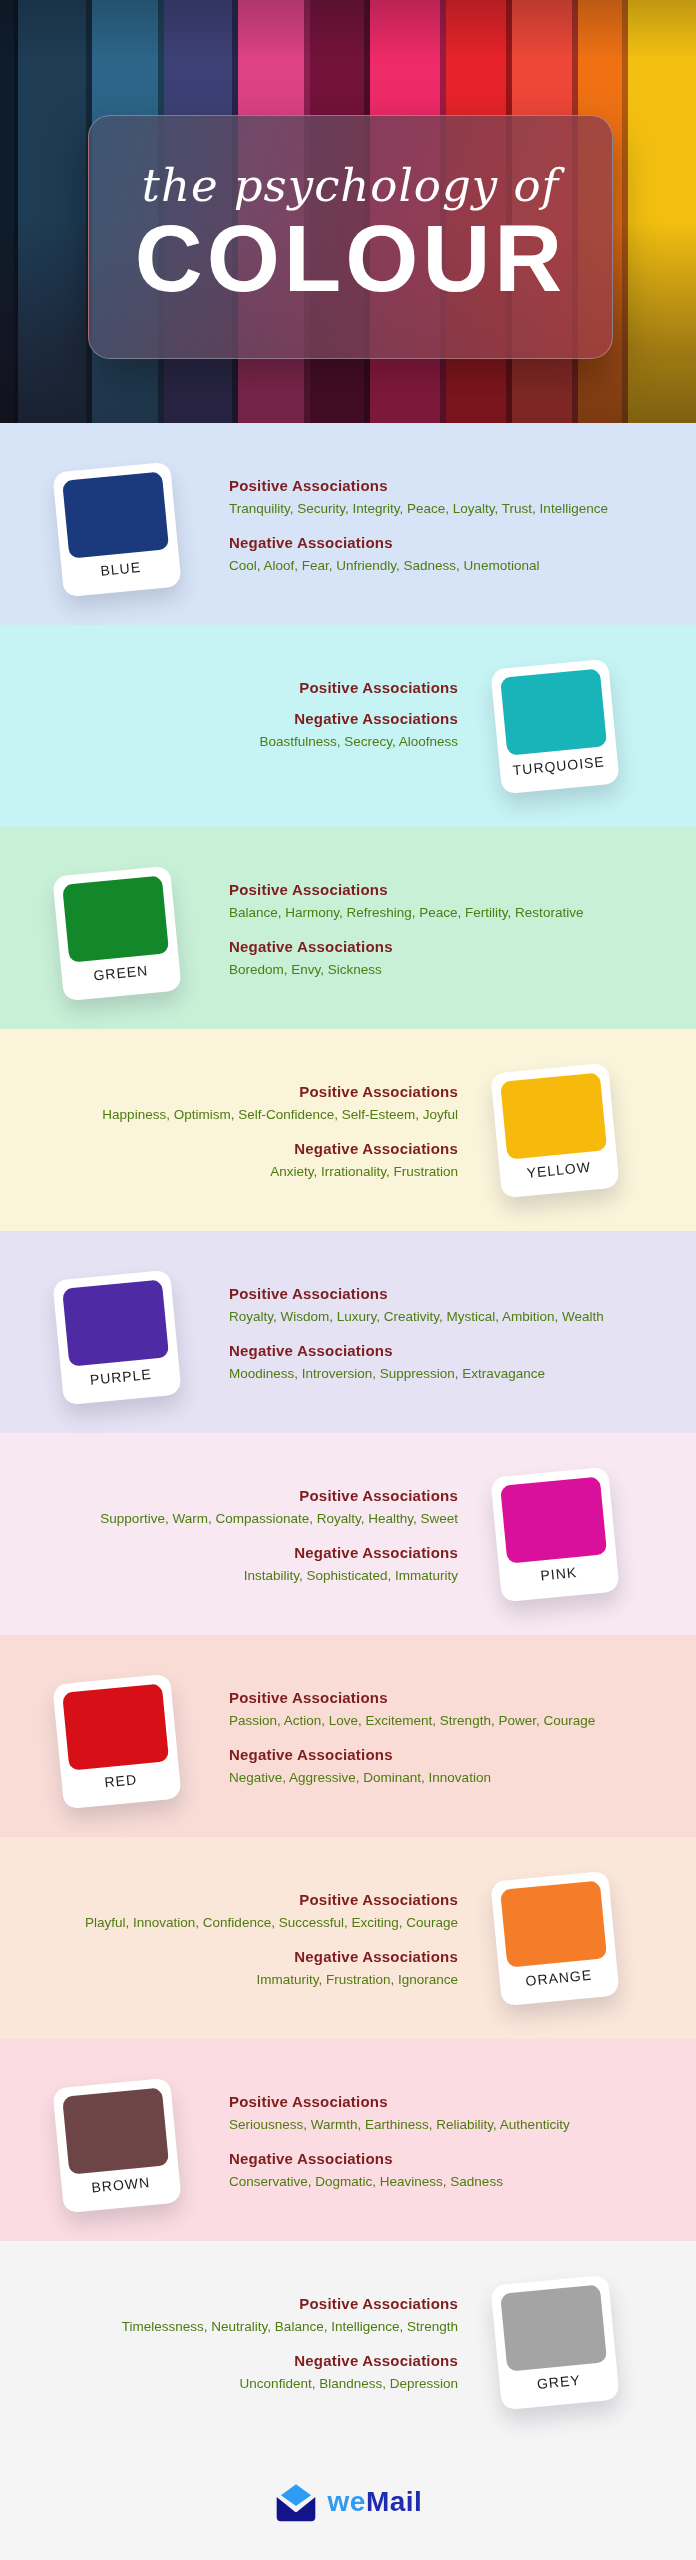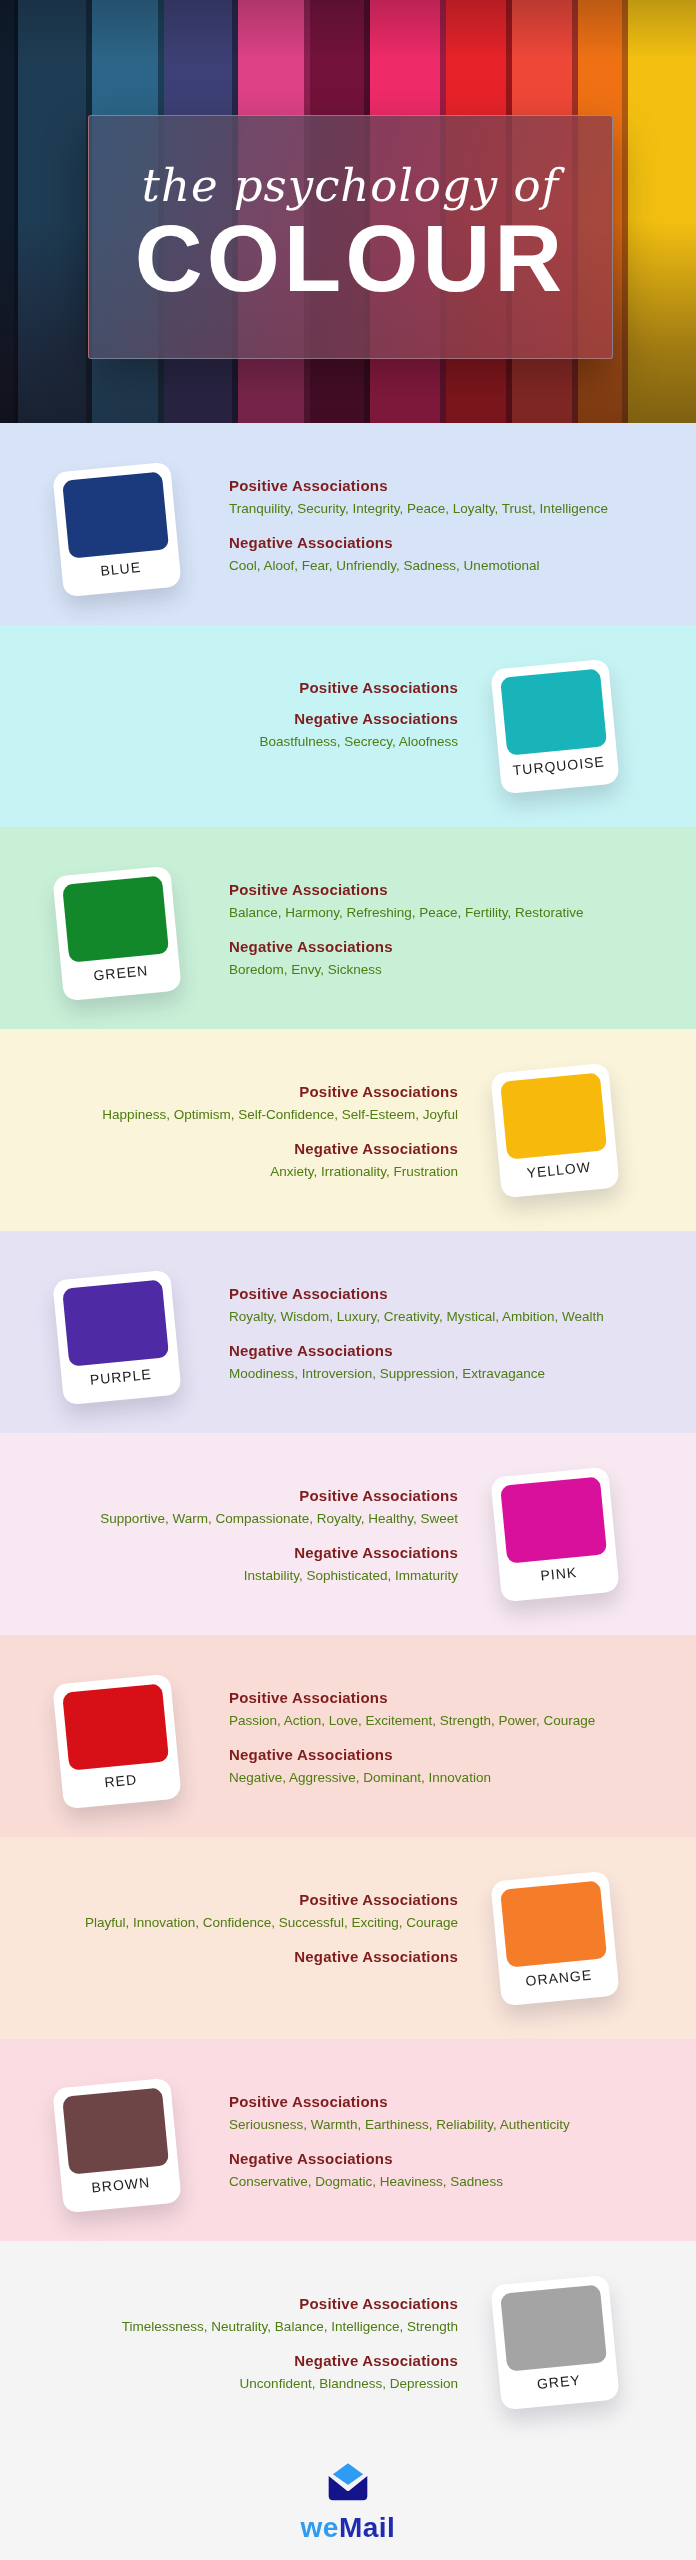--- a/index.html
+++ b/index.html
@@ -5,21 +5,21 @@
   html,body{margin:0;padding:0;}
   body{font-family:"Liberation Sans",sans-serif;background:#ffffff;}
   .page{position:relative;width:696px;height:2560px;margin:0 auto;overflow:hidden;background:#ffffff;}
 
   
   .header{position:relative;width:696px;height:423px;overflow:hidden;background:#1e3c54;}
   .header::after{content:"";position:absolute;inset:0;
     background:linear-gradient(180deg,rgba(8,10,18,.22) 0,rgba(8,10,18,0) 14%,rgba(8,10,18,0) 52%,rgba(28,12,24,.38) 82%,rgba(18,8,16,.52) 100%);
     pointer-events:none;}
   .title-card{position:absolute;left:88px;top:115px;width:523px;height:242px;z-index:2;
-    border-radius:3px;
+    border-radius:22px;
     background:linear-gradient(108deg,rgba(64,84,112,.86) 0%,rgba(112,66,88,.82) 48%,rgba(158,62,66,.82) 100%);
     border:1.5px solid rgba(255,255,255,.28);
     box-shadow:0 20px 45px rgba(0,0,0,.38);
     display:flex;flex-direction:column;align-items:center;justify-content:center;
     text-align:center;color:#fff;}
   .title-script{font-family:"DejaVu Serif","Liberation Serif",serif;font-style:italic;
     font-size:45px;line-height:1.1;letter-spacing:1px;margin-top:-6px;}
   .title-main{font-size:94px;font-weight:800;letter-spacing:4px;line-height:1.02;margin-top:0;
     font-family:"Liberation Sans",sans-serif;}
 
@@ -38,21 +38,21 @@
   .texts{box-sizing:border-box;padding-top:10px;max-width:430px;}
   .section.left .texts{margin-left:53px;text-align:left;}
   .section.right .texts{margin-right:38px;text-align:right;flex:1 1 auto;}
   .assoc-head{margin:0;font-size:15px;font-weight:bold;color:#7f1d1d;letter-spacing:.2px;}
   .assoc-items{margin:6px 0 0;font-size:13.5px;line-height:1.35;color:#4d7c0f;}
   .assoc-head + .assoc-items{margin-bottom:16px;}
   .neg-head{margin-top:14px;}
 
   
   .footer{height:117px;display:flex;align-items:center;justify-content:center;}
-  .logo{display:flex;align-items:center;gap:10px;flex-direction:column;}
+  .logo{display:flex;align-items:center;gap:10px;}
   .logo svg{display:block;}
   .logo-text{font-size:28px;font-weight:bold;letter-spacing:.5px;}
   .logo-we{color:#2f9bf1;}
   .logo-mail{color:#1f2cb0;}
 </style>
 </head>
 <body>
 
 <div class="page">
 
@@ -156,20 +156,21 @@
 
     <section class="section right" style="background: rgb(251, 230, 218);">
       <div class="card">
         <div class="swatch" style="background: rgb(245, 124, 40);"></div>
         <div class="swatch-label">ORANGE</div>
       </div>
       <div class="texts">
         <h3 class="assoc-head pos-head">Positive Associations</h3>
         <p class="assoc-items pos-items">Playful, Innovation, Confidence, Successful, Exciting, Courage</p>
         <h3 class="assoc-head neg-head">Negative Associations</h3>
+        <p class="assoc-items neg-items">Immaturity, Frustration, Ignorance</p>
       </div>
     </section>
 
     <section class="section left" style="background: rgb(251, 220, 226);">
       <div class="card">
         <div class="swatch" style="background: rgb(109, 69, 70);"></div>
         <div class="swatch-label">BROWN</div>
       </div>
       <div class="texts">
         <h3 class="assoc-head pos-head">Positive Associations</h3>

